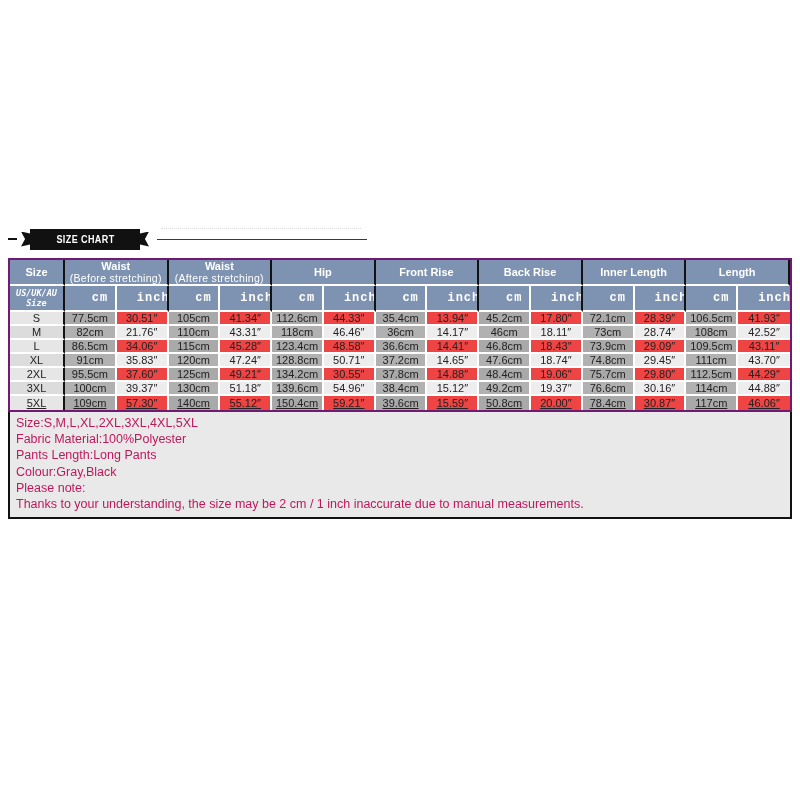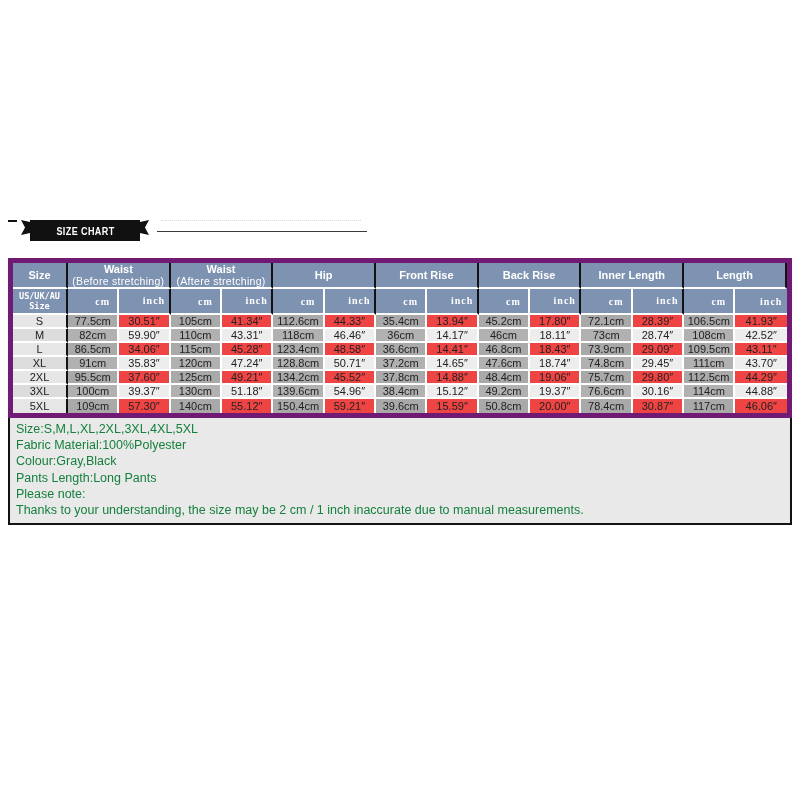--- a/index.html
+++ b/index.html
@@ -1,65 +1,65 @@
 <!DOCTYPE html>
 <html><head>
 <meta charset="utf-8">
 <style>
   html,body{margin:0;padding:0;background:#ffffff;}
   .page{position:relative;width:800px;height:800px;background:#ffffff;overflow:hidden;
         font-family:"Liberation Sans",sans-serif;color:#222;}
 
   
-  .banner-row{position:absolute;top:220px;left:8px;display:flex;align-items:flex-start;height:22px;}
+  .banner-row{position:absolute;top:228px;left:8px;display:flex;align-items:center;height:22px;}
   .banner-dash{width:9px;height:2px;background:#111;margin-right:4px;}
   .ribbon-fold{width:9px;height:15px;background:#111;}
   .fold-left{clip-path:polygon(0 0,100% 14%,100% 86%,0 100%,45% 50%);margin-right:0;}
   .fold-right{clip-path:polygon(100% 0,0 14%,0 86%,100% 100%,55% 50%);}
   .ribbon-rect{width:110px;height:21px;background:#111;color:#fff;display:flex;
                align-items:center;justify-content:center;font-size:11px;font-weight:bold;
                letter-spacing:.5px;transform-origin:center;}
   .ribbon-rect span{display:inline-block;transform:scaleX(.82);white-space:nowrap;}
   .banner-lines{position:relative;width:210px;height:22px;margin-left:8px;}
   .line-dotted{position:absolute;top:0;left:4px;right:6px;border-top:1px dotted #d9d9d9;}
   .line-solid{position:absolute;top:11px;left:0;right:0;border-top:1px solid #3a3a3a;}
 
   
   .sheet{position:absolute;top:258px;left:8px;width:784px;}
   table{width:784px;table-layout:fixed;border-collapse:separate;border-spacing:0;
-        border:5px solid #701a75;background:#fff;}
+        border:2px solid #701a75;background:#fff;}
   col.c-size{width:55px;}
   th,td{padding:0;text-align:center;vertical-align:middle;overflow:hidden;white-space:nowrap;
         border-right:2px solid #fff;border-bottom:2px solid #fff;}
   tr > *:last-child{border-right:none;}
 
   thead tr.grp-row{height:26px;}
   thead tr.unit-row{height:26px;}
   thead th{background:#7e93b1;color:#fff;font-weight:bold;}
   th.size-head{font-size:11px;border-right:2px solid #121212;}
   th.grp{font-size:11px;line-height:12px;border-right:2px solid #121212;margin-left:42px;}
   th.grp .sub{font-weight:normal;font-size:10.5px;letter-spacing:.3px;}
   th.subsize{font-family:"DejaVu Sans Mono",monospace;font-size:8.5px;line-height:10px;
-             border-right:2px solid #121212;}
-  th.unit{font-family:Liberation Serif, serif;font-size:10px;letter-spacing:1px;padding-left:20px;}
+             border-right:2px solid #121212;font-style:italic;}
+  th.unit{font-family:Liberation Mono, monospace;font-size:12px;letter-spacing:1px;padding-left:20px;}
 
   tbody tr{height:14px;}
   tbody th.sz{background:#e6e6e6;font-weight:normal;font-size:11px;color:#222;
               border-right:2px solid #121212;}
   tbody tr:nth-child(even) th.sz{background:#dcdcdc;}
   td{font-size:11px;color:#222;}
   td.cm{background:#a9a9a9;}
   td.inch{background:#ef4444;}
   tbody tr:nth-child(even) td.cm{background:#b1b1b1;}
   tbody tr:nth-child(even) td.inch{background:#ededed;}
-  tbody tr:last-child th, tbody tr:last-child td{border-bottom:none;}
+  tbody tr:last-child th, tbody tr:last-child td{border-bottom:none;text-decoration:underline;}
 
   
   .notes{border:2px solid #121212;border-top:none;background:#e9e9e9;
-         padding:3px 6px 5px 6px;font-size:12.5px;line-height:16.2px;color:#15803d;}
+         padding:3px 6px 5px 6px;font-size:12.5px;line-height:16.2px;color:#be185d;}
 </style>
 </head>
 <body>
 
 <div class="page">
 
   <div class="banner-row">
     <div class="banner-dash"></div>
     <div class="ribbon-fold fold-left"></div>
     <div class="ribbon-rect">
@@ -153,21 +153,21 @@
             <td class="cm">45.2cm</td>
             <td class="inch">17.80″</td>
             <td class="cm">72.1cm</td>
             <td class="inch">28.39″</td>
             <td class="cm">106.5cm</td>
             <td class="inch">41.93″</td>
           </tr>
           <tr>
             <th class="sz">M</th>
             <td class="cm">82cm</td>
-            <td class="inch">59.90″</td>
+            <td class="inch">21.76″</td>
             <td class="cm">110cm</td>
             <td class="inch">43.31″</td>
             <td class="cm">118cm</td>
             <td class="inch">46.46″</td>
             <td class="cm">36cm</td>
             <td class="inch">14.17″</td>
             <td class="cm">46cm</td>
             <td class="inch">18.11″</td>
             <td class="cm">73cm</td>
             <td class="inch">28.74″</td>
@@ -208,21 +208,21 @@
             <td class="cm">111cm</td>
             <td class="inch">43.70″</td>
           </tr>
           <tr>
             <th class="sz">2XL</th>
             <td class="cm">95.5cm</td>
             <td class="inch">37.60″</td>
             <td class="cm">125cm</td>
             <td class="inch">49.21″</td>
             <td class="cm">134.2cm</td>
-            <td class="inch">45.52″</td>
+            <td class="inch">30.55″</td>
             <td class="cm">37.8cm</td>
             <td class="inch">14.88″</td>
             <td class="cm">48.4cm</td>
             <td class="inch">19.06″</td>
             <td class="cm">75.7cm</td>
             <td class="inch">29.80″</td>
             <td class="cm">112.5cm</td>
             <td class="inch">44.29″</td>
           </tr>
           <tr>
@@ -258,19 +258,19 @@
             <td class="inch">30.87″</td>
             <td class="cm">117cm</td>
             <td class="inch">46.06″</td>
           </tr>
         </tbody>
     </table>
 
     <div class="notes">
       <div>Size:S,M,L,XL,2XL,3XL,4XL,5XL</div>
       <div>Fabric Material:100%Polyester</div>
+      <div>Pants Length:Long Pants</div>
       <div>Colour:Gray,Black</div>
-      <div>Pants Length:Long Pants</div>
       <div>Please note:</div>
       <div>Thanks to your understanding, the size may be 2 cm / 1 inch inaccurate due to manual measurements.</div>
     </div>
   </div>
 </div>
 
 </body></html>

